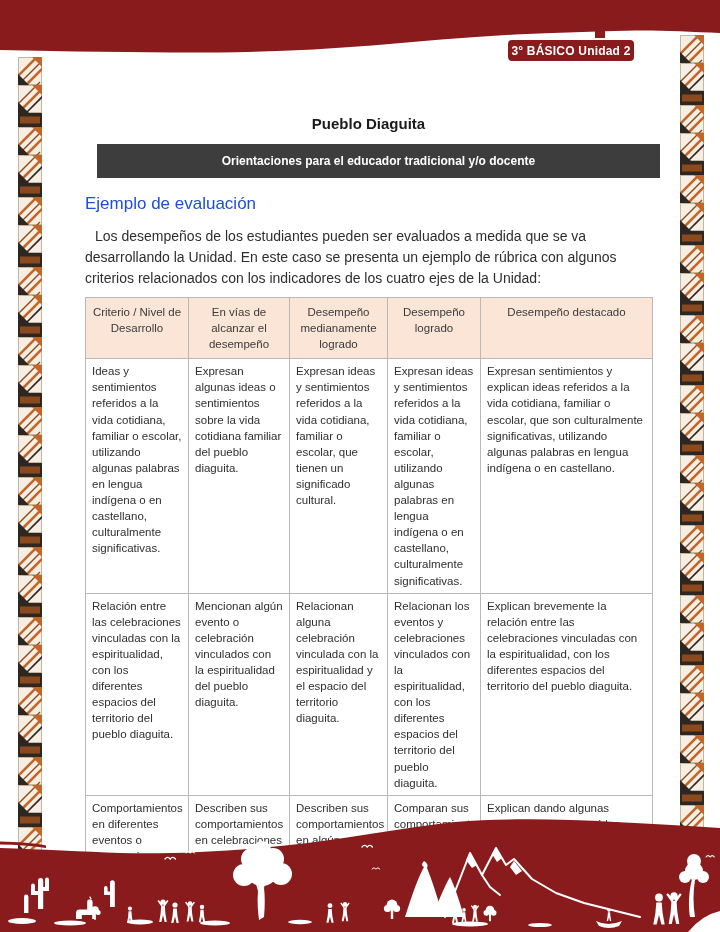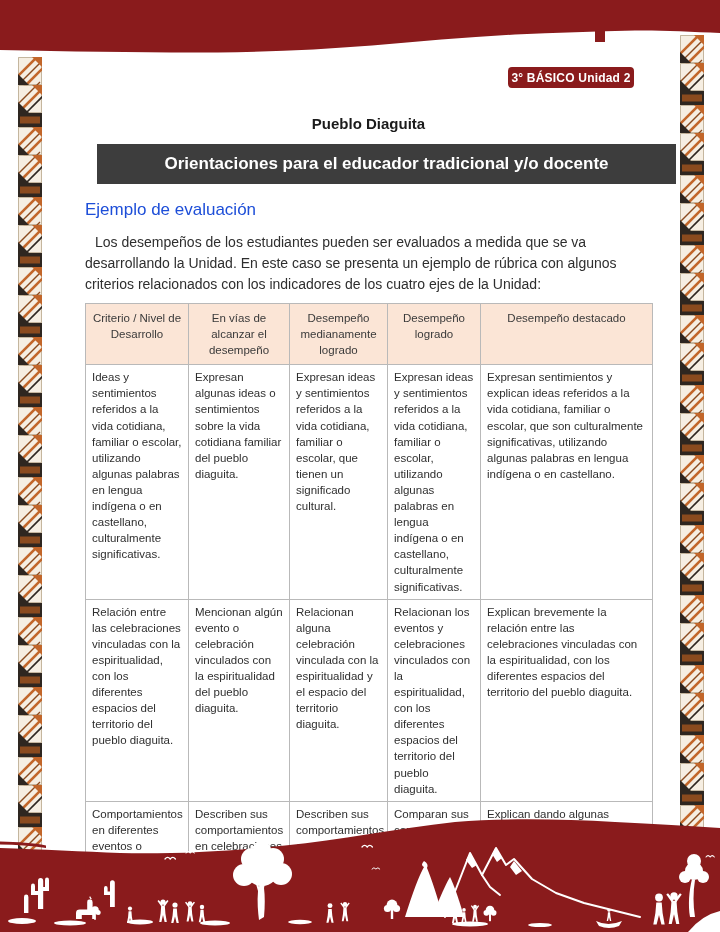--- a/index.html
+++ b/index.html
@@ -11,40 +11,40 @@
 
   
   .top-band { top:0; left:0; }
 
   
   .badge {
     top:38px; left:506px; width:126px; height:21px;
     background:#8a1b1c; border:2px solid #ffffff; border-radius:6px;
     color:#ffffff; font-size:12px; font-weight:bold;
     display:flex; align-items:center; justify-content:center;
-    letter-spacing:.2px; z-index:3;margin-top:27px;
+    letter-spacing:.2px; z-index:3;
   }
 
   
   .side-left  { top:57px; left:18px; }
   .side-right { top:35px; left:680px; }
 
   
   .content { top:78px; left:85px; width:567px; }
   .doc-title {
     margin:12px 0 0; font-size:15px; font-weight:bold; text-align:center;
     color:#1b1b1b; line-height:1.25;
   }
   .doc-subtitle {
     margin:37px 0 0; font-size:15px; font-weight:bold; text-align:center;
     color:#1b1b1b;
   }
   .gray-banner {
     margin:12px 0 0 12px; width:539px; background:#3d3d3d; color:#ffffff;
-    font-size:17px; font-weight:bold; text-align:center; padding:10px 20px;
+    font-size:12px; font-weight:bold; text-align:center; padding:10px 12px;
   }
   .section-heading {
     margin:16px 0 0; font-size:17px; font-weight:400; color:#1d4ed8;
   }
   .intro {
     margin:12px 0 0; font-size:14px; line-height:1.5; color:#2e2e2e;
     text-indent:10px;
   }
 
   

